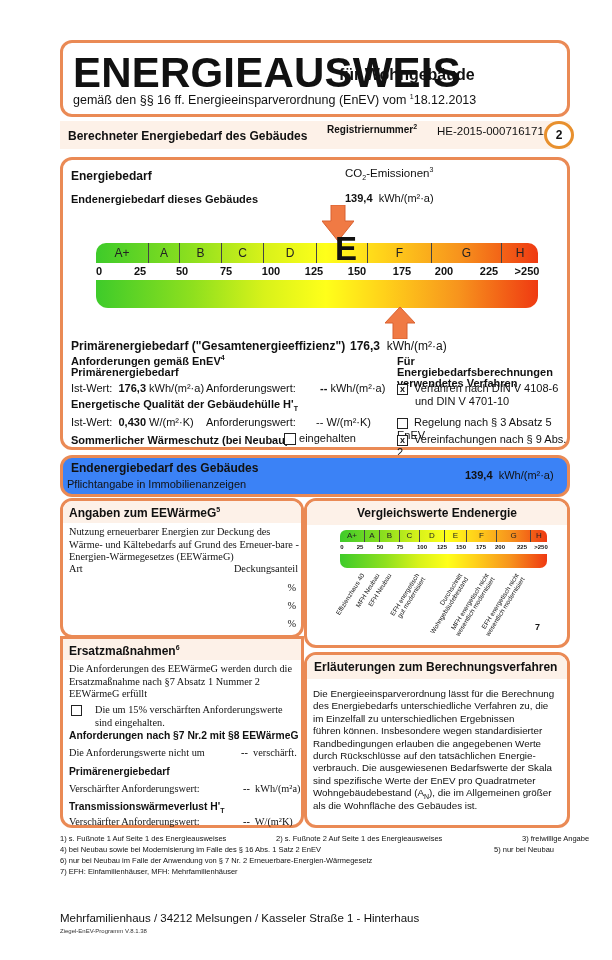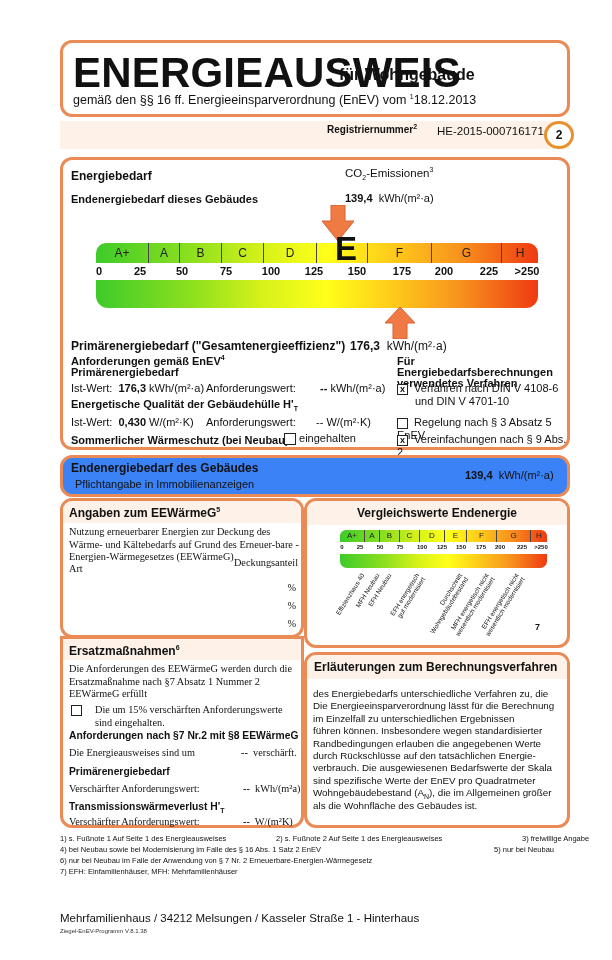--- a/index.html
+++ b/index.html
@@ -63,20 +63,21 @@
 </head>
 <body>
 
 <div id="hdr" class="ob">
   <div id="title" class="abs">ENERGIEAUSWEIS</div>
   <div id="title-sub" class="abs">für Wohngebäude</div>
   <div id="hdr-line2" class="abs"><span>gemäß den §§ 16 ff. Energieeinsparverordnung (EnEV) vom</span> <sup>1</sup><span>18.12.2013</span></div>
 </div>
 
 <div id="reg" class="abs">
+  <div id="reg-title" class="abs">Berechneter Energiebedarf des Gebäudes</div>
   <div id="reg-label" class="abs"><span>Registriernummer</span><sup>2</sup></div>
   <div id="reg-value" class="abs">HE-2015-000716171</div>
   <div id="page-circle" class="abs">2</div>
 </div>
 
 <div id="main" class="ob">
   <div class="abs fs12b" style="left:8px;top:9px;">Energiebedarf</div>
   <div class="abs" style="left:282px;top:7px;font-size:11.5px;"><span>CO</span><sub>2</sub><span>-Emissionen</span><sup>3</sup></div>
   <div class="abs fs11b" style="left:8px;top:33px;">Endenergiebedarf dieses Gebäudes</div>
   <div class="abs" style="left:282px;top:32px;font-size:11px;"><b>139,4</b>&nbsp; <span>kWh/(m²·a)</span></div>
@@ -150,45 +151,45 @@
     <span style="margin-left:3px;">Regelung nach § 3 Absatz 5 EnEV</span>
   </div>
   <div class="abs fs11" style="left:334px;top:273px;">
     <span class="cb">x</span>
     <span style="margin-left:3px;">Vereinfachungen nach § 9 Abs. 2</span>
   </div>
 </div>
 
 <div id="end" class="ob" style="background:#3b82f6;">
   <div class="abs fs12b" style="left:8px;top:3px;">Endenergiebedarf des Gebäudes</div>
-  <div class="abs fs11" style="left:12px;top:20px;">Pflichtangabe in Immobilienanzeigen</div>
+  <div class="abs fs11" style="left:4px;top:20px;">Pflichtangabe in Immobilienanzeigen</div>
   <div class="abs fs11" style="left:402px;top:11px;"><b>139,4</b>&nbsp; <span>kWh/(m²·a)</span></div>
 </div>
 
 <div id="eew" class="ob">
   <div class="hdr-band"></div>
   <div class="abs fs12b" style="left:6px;top:5px;"><span>Angaben zum EEWärmeG</span><sup>5</sup></div>
   <div class="abs p" style="left:6px;top:25px;width:232px;">Nutzung erneuerbarer Energien zur Deckung des Wärme- und Kältebedarfs auf Grund des Erneuer-bare -Energien-Wärmegesetzes (EEWärmeG)</div>
   <div class="abs p" style="left:6px;top:62px;">Art</div>
-  <div class="abs p" style="right:3px;top:56px;">Deckungsanteil</div>
+  <div class="abs p" style="right:3px;top:62px;">Deckungsanteil</div>
   <div class="abs p" style="right:5px;top:81px;">%</div>
   <div class="abs p" style="right:5px;top:99px;">%</div>
   <div class="abs p" style="right:5px;top:117px;">%</div>
 </div>
 
 <div id="ers" class="ob" style="border-top-left-radius:0;border-top-right-radius:0;">
   <div class="hdr-band" style="border-radius:0;height:21px;"></div>
   <div class="abs fs12b" style="left:6px;top:5px;"><span>Ersatzmaßnahmen</span><sup>6</sup></div>
   <div class="abs p" style="left:6px;top:24px;width:236px;">Die Anforderungen des EEWärmeG werden durch die Ersatzmaßnahme nach §7 Absatz 1 Nummer 2 EEWärmeG erfüllt</div>
   <div class="abs p" style="left:8px;top:65px;width:228px;">
     <span class="cb" style="float:left;margin-top:1px;"></span>
     <div style="margin-left:24px;">Die um 15% verschärften Anforderungswerte sind eingehalten.</div>
   </div>
   <div class="abs" style="left:6px;top:91px;font-size:10.3px;font-weight:bold;">Anforderungen nach §7 Nr.2 mit §8 EEWärmeG</div>
-  <div class="abs p" style="left:6px;top:108px;">Die Energieausweises sind um</div>
+  <div class="abs p" style="left:6px;top:108px;">Die Anforderungswerte nicht um</div>
   <div class="abs p" style="left:178px;top:108px;"><b>--</b>&nbsp; <span>verschärft.</span></div>
   <div class="abs" style="left:6px;top:127px;font-size:10.3px;font-weight:bold;">Primärenergiebedarf</div>
   <div class="abs p" style="left:6px;top:144px;">Verschärfter Anforderungswert:</div>
   <div class="abs p" style="left:180px;top:144px;"><b>--</b>&nbsp; <span>kWh/(m²a)</span></div>
   <div class="abs" style="left:6px;top:162px;font-size:10.3px;font-weight:bold;"><span>Transmissionswärmeverlust H'</span><sub>T</sub></div>
   <div class="abs p" style="left:6px;top:177px;">Verschärfter Anforderungswert:</div>
   <div class="abs p" style="left:180px;top:177px;"><b>--</b>&nbsp; <span>W/(m²K)</span></div>
 </div>
 
 <div id="vgl" class="ob">
@@ -228,22 +229,22 @@
   <div class="rot" style="right:110px;top:71px;"><span>Durchschnitt</span><br><span>Wohngebäudebestand</span></div>
   <div class="rot" style="right:83px;top:71px;"><span>MFH energetisch nicht</span><br><span>wesentlich modernisiert</span></div>
   <div class="rot" style="right:53px;top:71px;"><span>EFH energetisch nicht</span><br><span>wesentlich modernisiert</span></div>
   <div class="abs fs11b" style="left:228px;top:121px;font-size:9px;">7</div>
 </div>
 
 <div id="erl" class="ob">
   <div class="hdr-band" style="height:24px;"></div>
   <div class="abs fs12b" style="left:7px;top:5px;">Erläuterungen zum Berechnungsverfahren</div>
   <div class="abs" style="left:6px;top:33px;font-size:9.8px;line-height:12.4px;">
+    <div>Die Energieeinsparverordnung lässt für die Berechnung</div>
     <div>des Energiebedarfs unterschiedliche Verfahren zu, die</div>
-    <div>Die Energieeinsparverordnung lässt für die Berechnung</div>
     <div>im Einzelfall zu unterschiedlichen Ergebnissen</div>
     <div>führen können. Insbesondere wegen standardisierter</div>
     <div>Randbedingungen erlauben die angegebenen Werte</div>
     <div>durch Rückschlüsse auf den tatsächlichen Energie-</div>
     <div>verbrauch. Die ausgewiesenen Bedarfswerte der Skala</div>
     <div>sind spezifische Werte der EnEV pro Quadratmeter</div>
     <div><span>Wohngebäudebestand (A</span><sub>N</sub><span>), die im Allgemeinen größer</span></div>
     <div>als die Wohnfläche des Gebäudes ist.</div>
   </div>
 </div>

